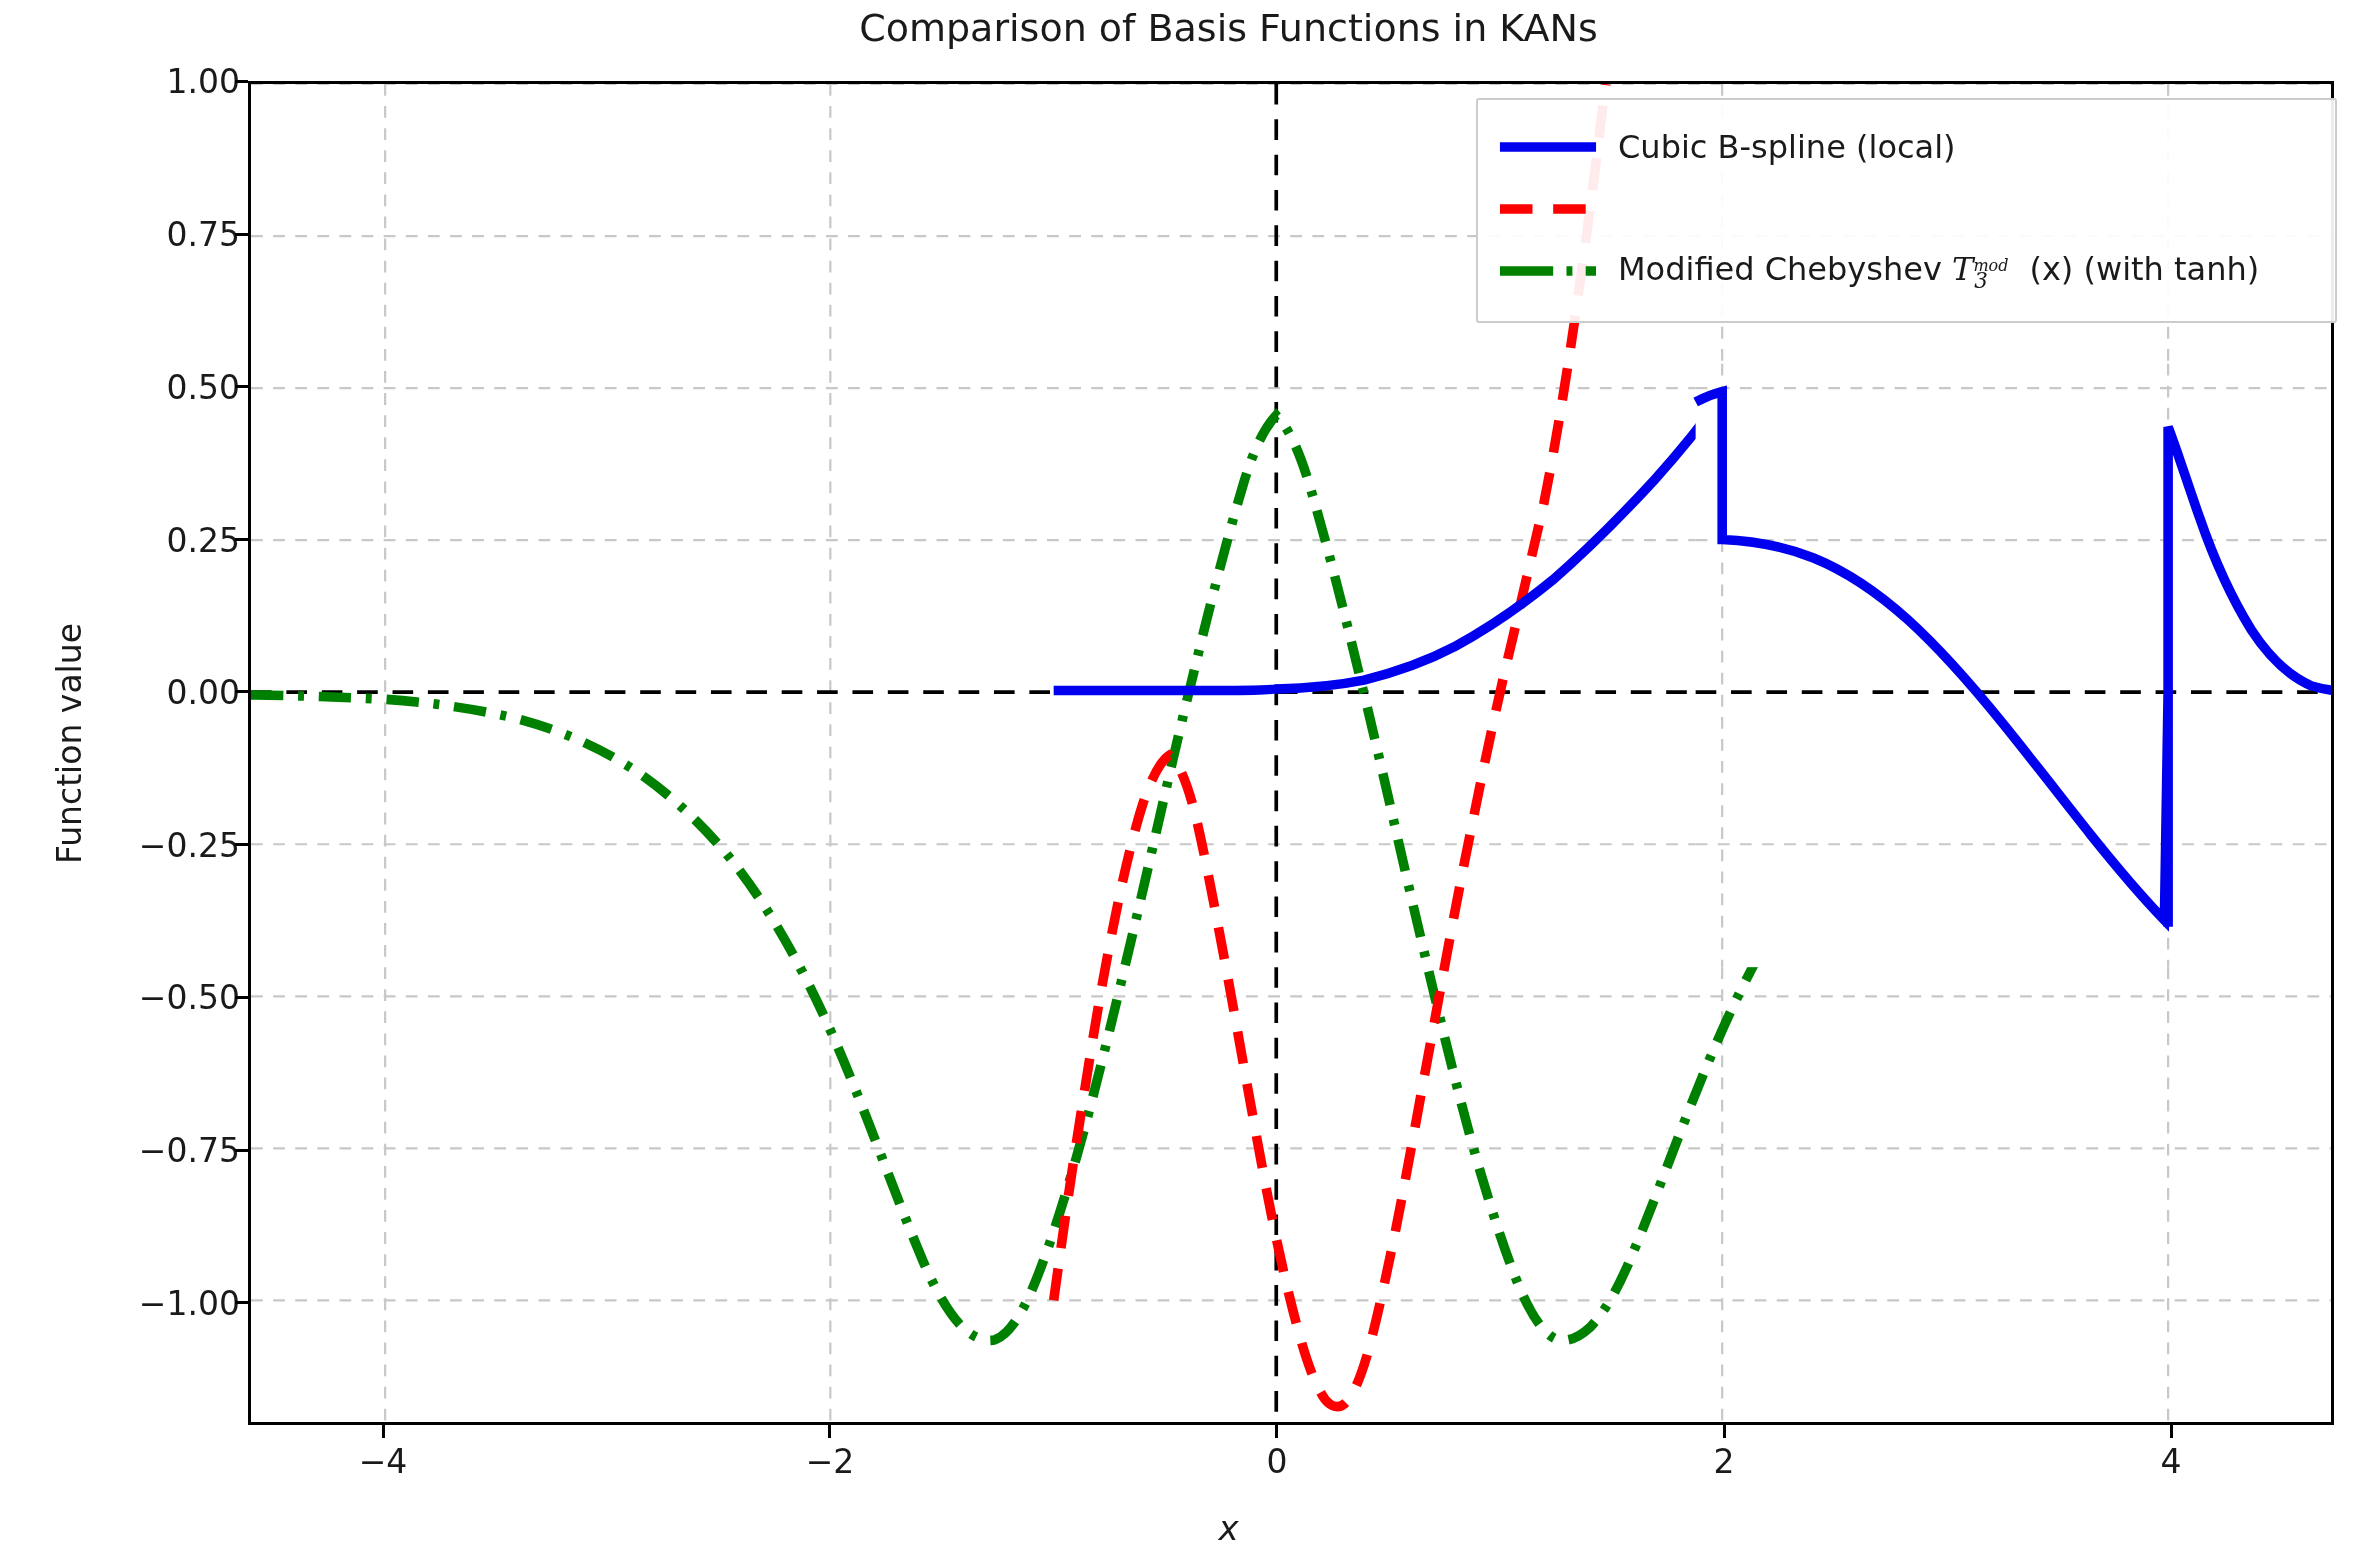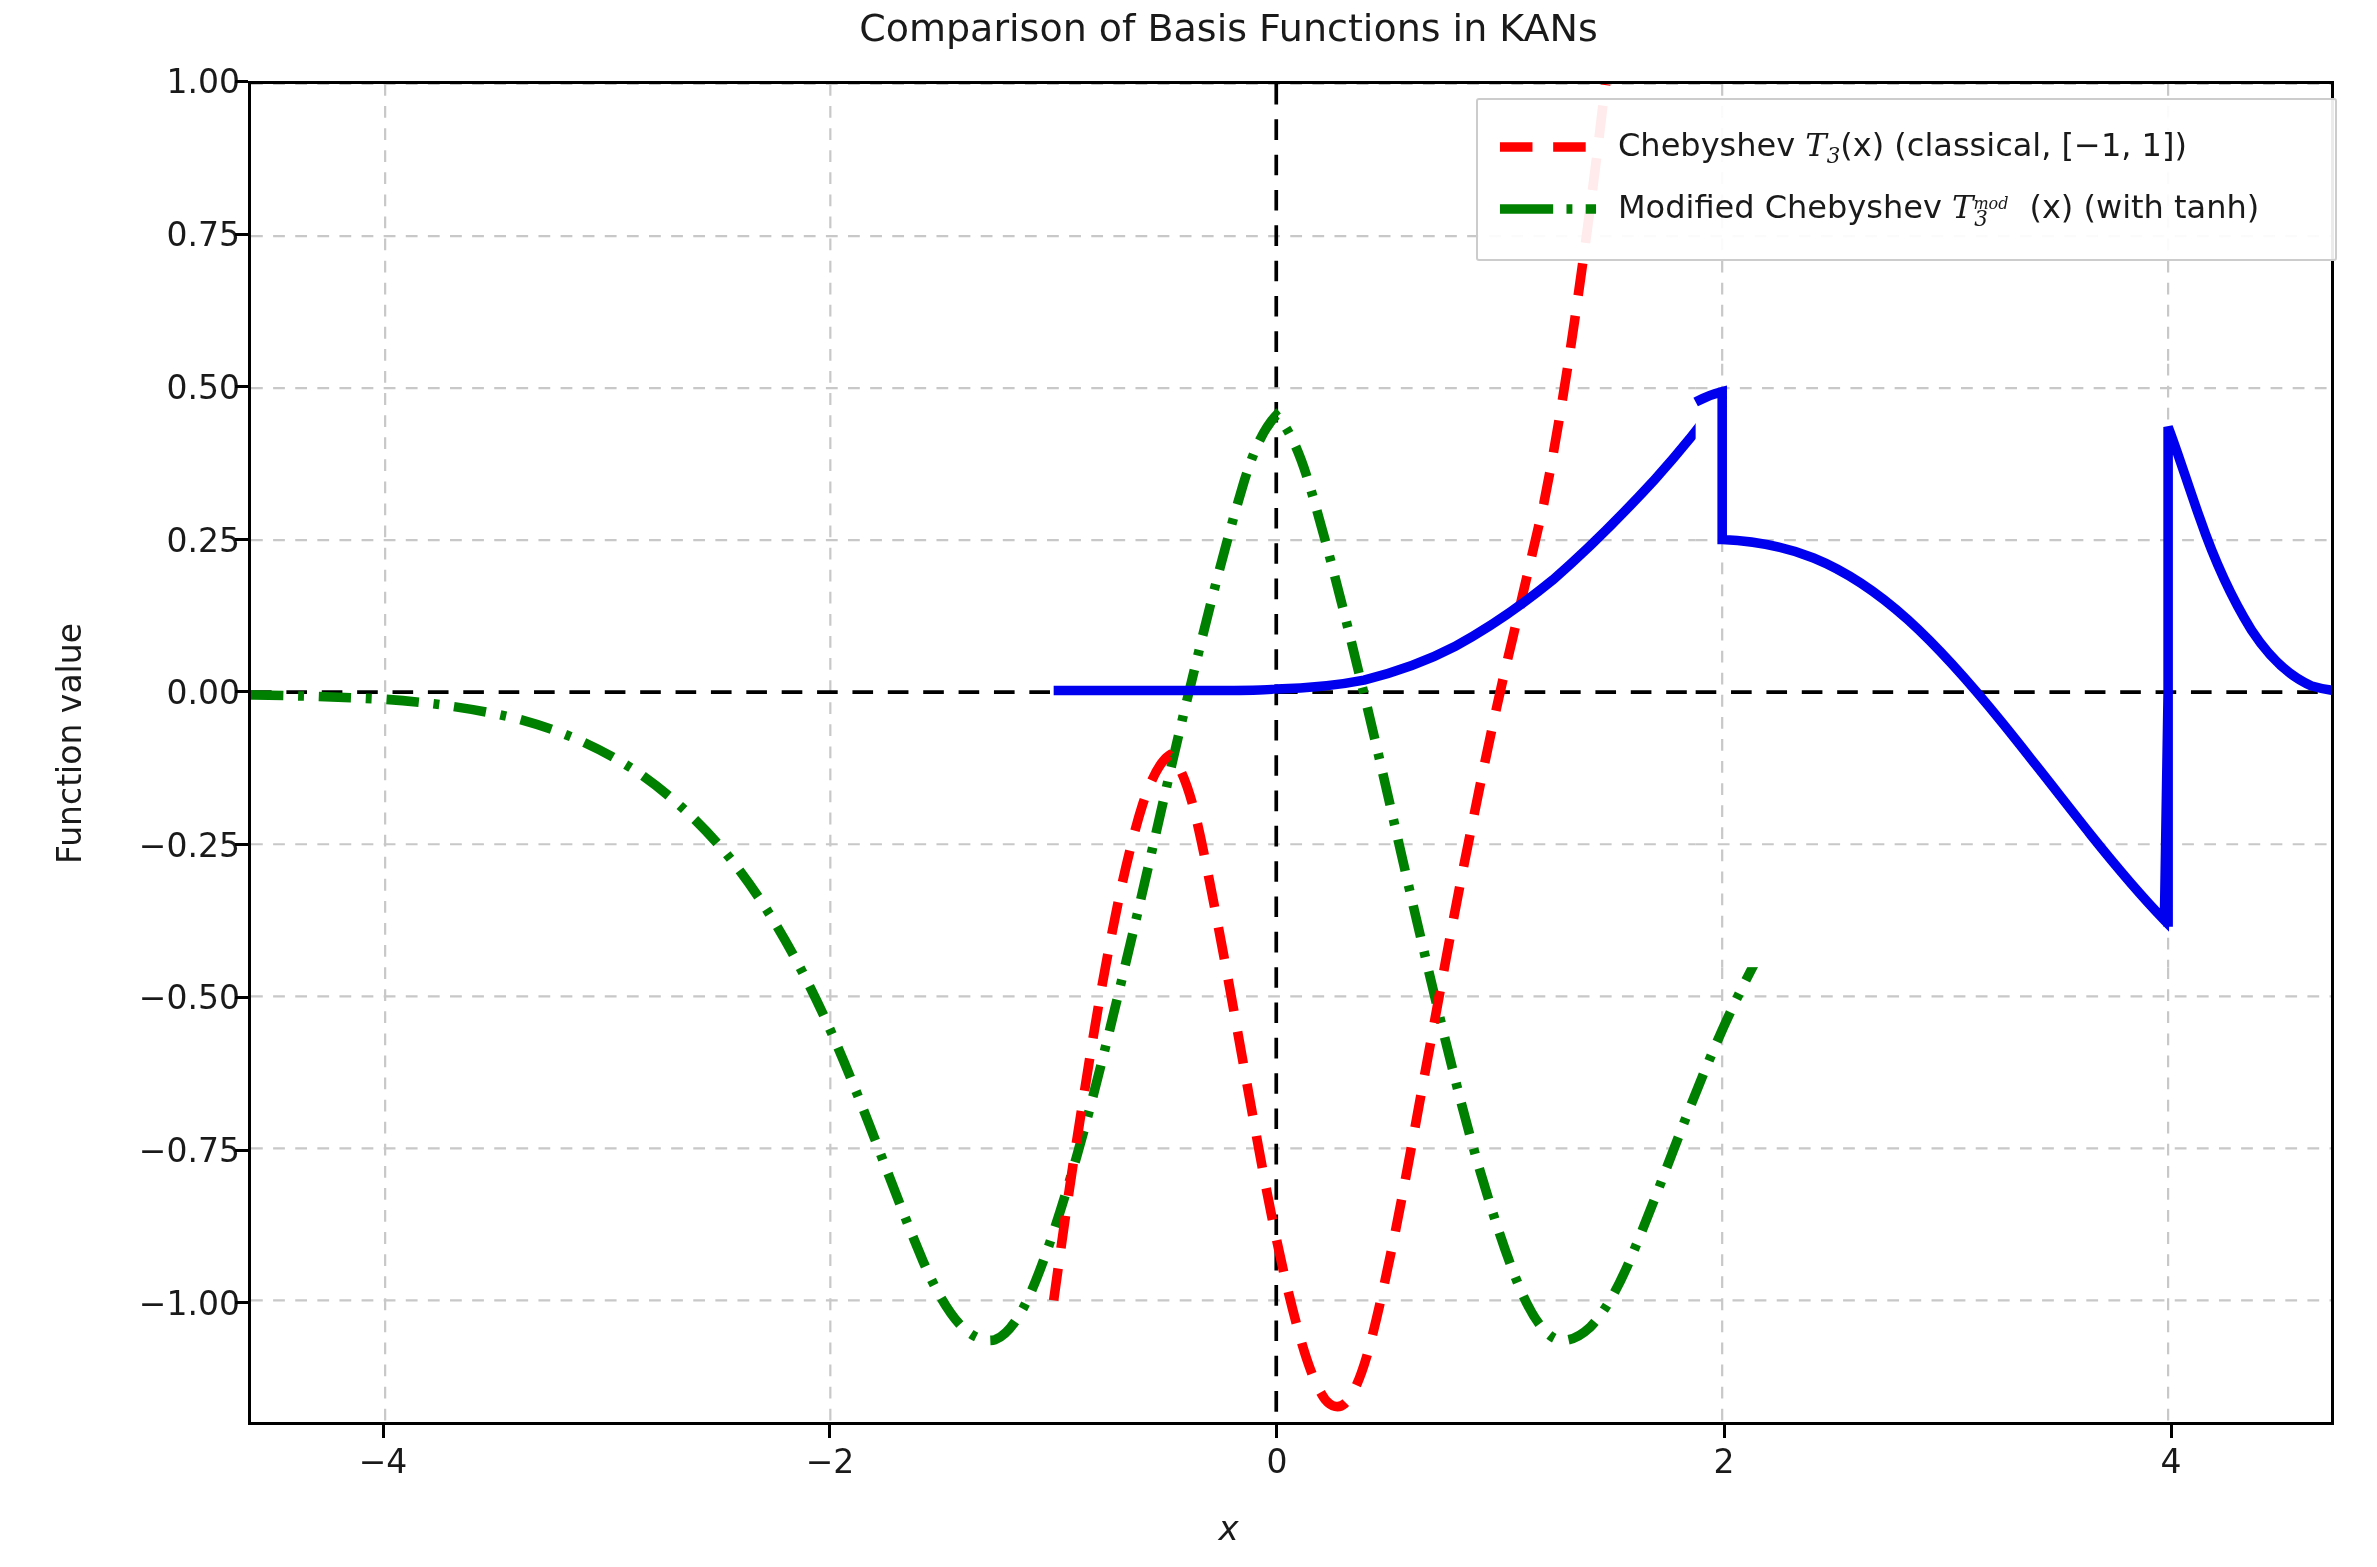--- a/index.html
+++ b/index.html
@@ -313,24 +313,31 @@
                C 2664,648 2688,700 2714,742
                C 2740,782 2768,806 2796,818
                C 2816,824 2840,826 2860,826"></path>
     </svg>
   </div>
 
   <div id="legend">
     <div class="legend-row">
       <span class="legend-sample">
         <svg width="102" height="30" viewBox="0 0 138 40">
+            <line x1="4" y1="20" x2="134" y2="20" stroke="#0000ee" stroke-width="13"></line>
+          </svg>
+      </span>
+      <span class="legend-text">Cubic B-spline (local)</span>
+    </div>
+    <div class="legend-row">
+      <span class="legend-sample">
+        <svg width="102" height="30" viewBox="0 0 138 40">
             <line x1="4" y1="20" x2="134" y2="20" stroke="#ff0000" stroke-width="13" stroke-dasharray="44 28"></line>
           </svg>
       </span>
-      <span class="legend-text"><span>Chebyshev </span><span class="tsym">T</span><span class="sub">3</span><span>(x) (classical, [−1, 1])</span></span>
     </div>
     <div class="legend-row">
       <span class="legend-sample">
         <svg width="102" height="30" viewBox="0 0 138 40">
             <line x1="4" y1="20" x2="134" y2="20" stroke="#008000" stroke-width="13" stroke-dasharray="72 18 8 18"></line>
           </svg>
       </span>
       <span class="legend-text"><span>Modified Chebyshev </span><span class="tsym">T</span><span class="sup">mod</span><span class="sub" style="margin-left:-1.6em;">3</span><span style="margin-left:1.3em;">(x) (with tanh)</span></span>
     </div>
   </div>

